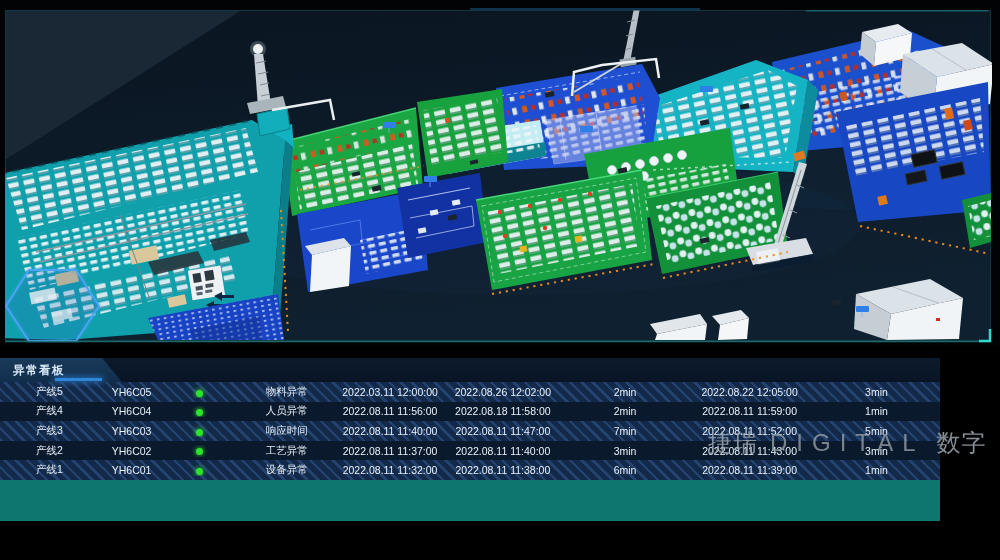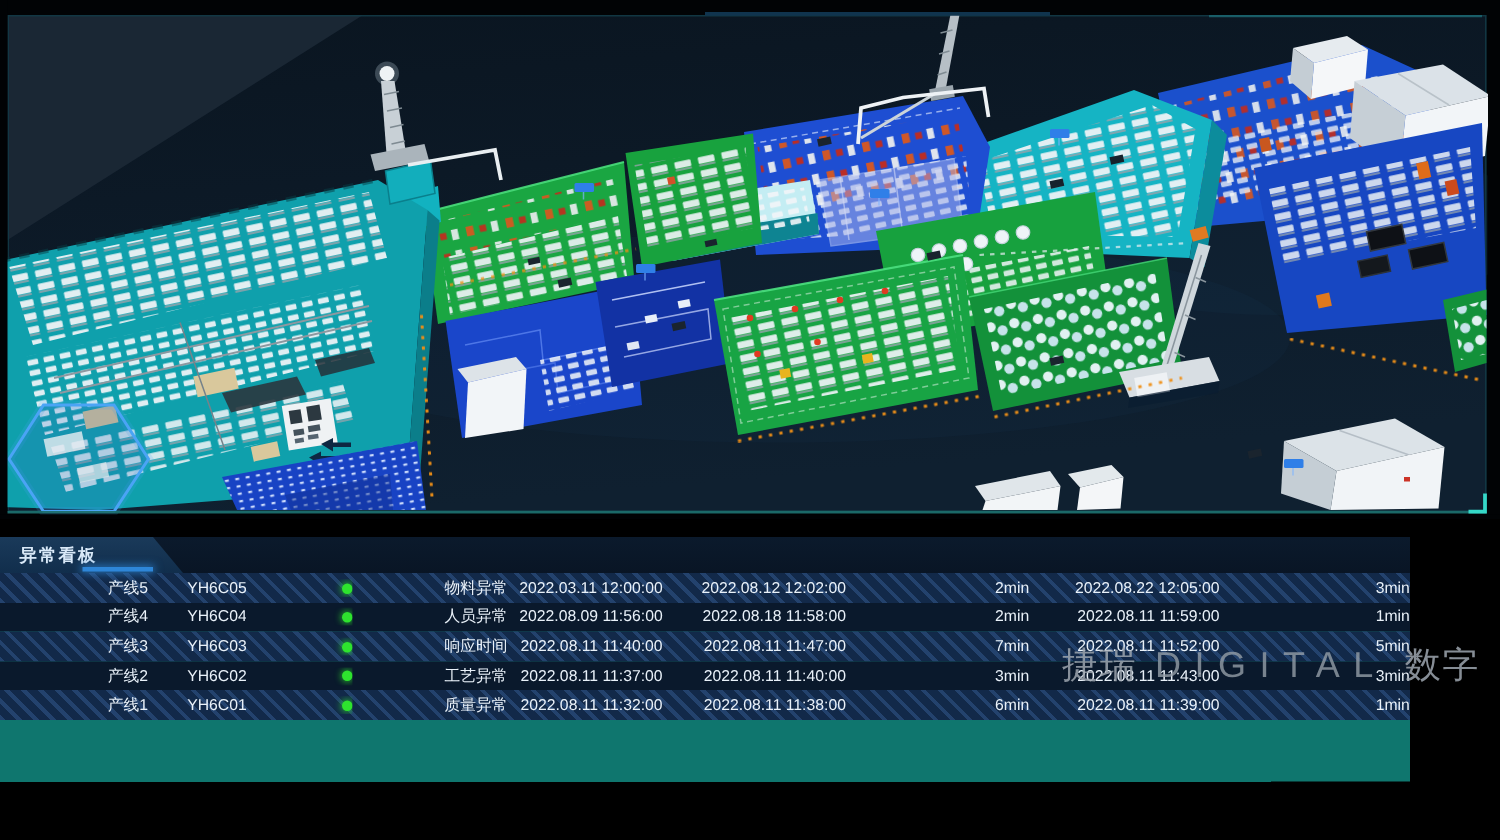--- a/index.html
+++ b/index.html
@@ -13,21 +13,21 @@
   .tab-shape{position:absolute;left:0;top:0;height:24px;width:122px;
     background:linear-gradient(180deg,#1a3a5a,#112e4c);
     clip-path:polygon(0 0,102px 0,122px 24px,0 24px)}
   .panel-title{position:absolute;left:13px;top:5px;font-size:11.5px;color:#d9e9f8;letter-spacing:1.5px;font-weight:bold}
   .title-underline{position:absolute;left:55px;top:20px;width:47px;height:3px;background:#2e86d8;
     box-shadow:0 0 6px 1px rgba(46,134,216,.8)}
 
   .thead{display:flex;height:24px;align-items:center;color:#bccad9;font-size:10.5px}
   .thead>div{text-align:center}
   .trow{display:flex;height:19.6px;align-items:center;color:#e9f1f9;font-size:10.5px}
-  .trow>div{text-align:right;overflow:hidden;white-space:nowrap}
+  .trow>div{text-align:center;overflow:hidden;white-space:nowrap}
   .trow.hatch{background-color:#122949;
     background-image:repeating-linear-gradient(45deg,rgba(80,132,204,.28) 0 2.5px,rgba(80,132,204,0) 2.5px 8px)}
   .trow.plain{background:#0a192c}
 
   .thead>div:nth-child(1),.trow>div:nth-child(1){width:10.5%}
   .thead>div:nth-child(2),.trow>div:nth-child(2){width:7%}
   .thead>div:nth-child(3),.trow>div:nth-child(3){width:7.5%}
   .thead>div:nth-child(4),.trow>div:nth-child(4){width:11%}
   .thead>div:nth-child(5),.trow>div:nth-child(5){width:11%}
   .thead>div:nth-child(6),.trow>div:nth-child(6){width:13%}
@@ -364,31 +364,31 @@
     <span class="panel-title">异常看板</span>
     <div class="title-underline"></div>
   </div>
   <div class="tbody" id="tbody">
       <div class="trow hatch">
       <div>产线5</div>
       <div>YH6C05</div>
       <div><span class="dot" style="background: rgb(46, 227, 46);"></span></div>
       <div>物料异常</div>
       <div>2022.03.11 12:00:00</div>
-      <div>2022.08.12 12:02:00</div>
+      <div>2022.08.26 12:02:00</div>
       <div>2min</div>
       <div>2022.08.22 12:05:00</div>
       <div>3min</div>
     </div>
       <div class="trow plain">
       <div>产线4</div>
       <div>YH6C04</div>
       <div><span class="dot" style="background: rgb(46, 227, 46);"></span></div>
       <div>人员异常</div>
-      <div>2022.08.09 11:56:00</div>
+      <div>2022.08.11 11:56:00</div>
       <div>2022.08.18 11:58:00</div>
       <div>2min</div>
       <div>2022.08.11 11:59:00</div>
       <div>1min</div>
     </div>
       <div class="trow hatch">
       <div>产线3</div>
       <div>YH6C03</div>
       <div><span class="dot" style="background: rgb(46, 227, 46);"></span></div>
       <div>响应时间</div>
@@ -406,21 +406,21 @@
       <div>2022.08.11 11:37:00</div>
       <div>2022.08.11 11:40:00</div>
       <div>3min</div>
       <div>2022.08.11 11:43:00</div>
       <div>3min</div>
     </div>
       <div class="trow hatch">
       <div>产线1</div>
       <div>YH6C01</div>
       <div><span class="dot" style="background: rgb(46, 227, 46);"></span></div>
-      <div>质量异常</div>
+      <div>设备异常</div>
       <div>2022.08.11 11:32:00</div>
       <div>2022.08.11 11:38:00</div>
       <div>6min</div>
       <div>2022.08.11 11:39:00</div>
       <div>1min</div>
     </div>
     </div>
 
 </div>
 

